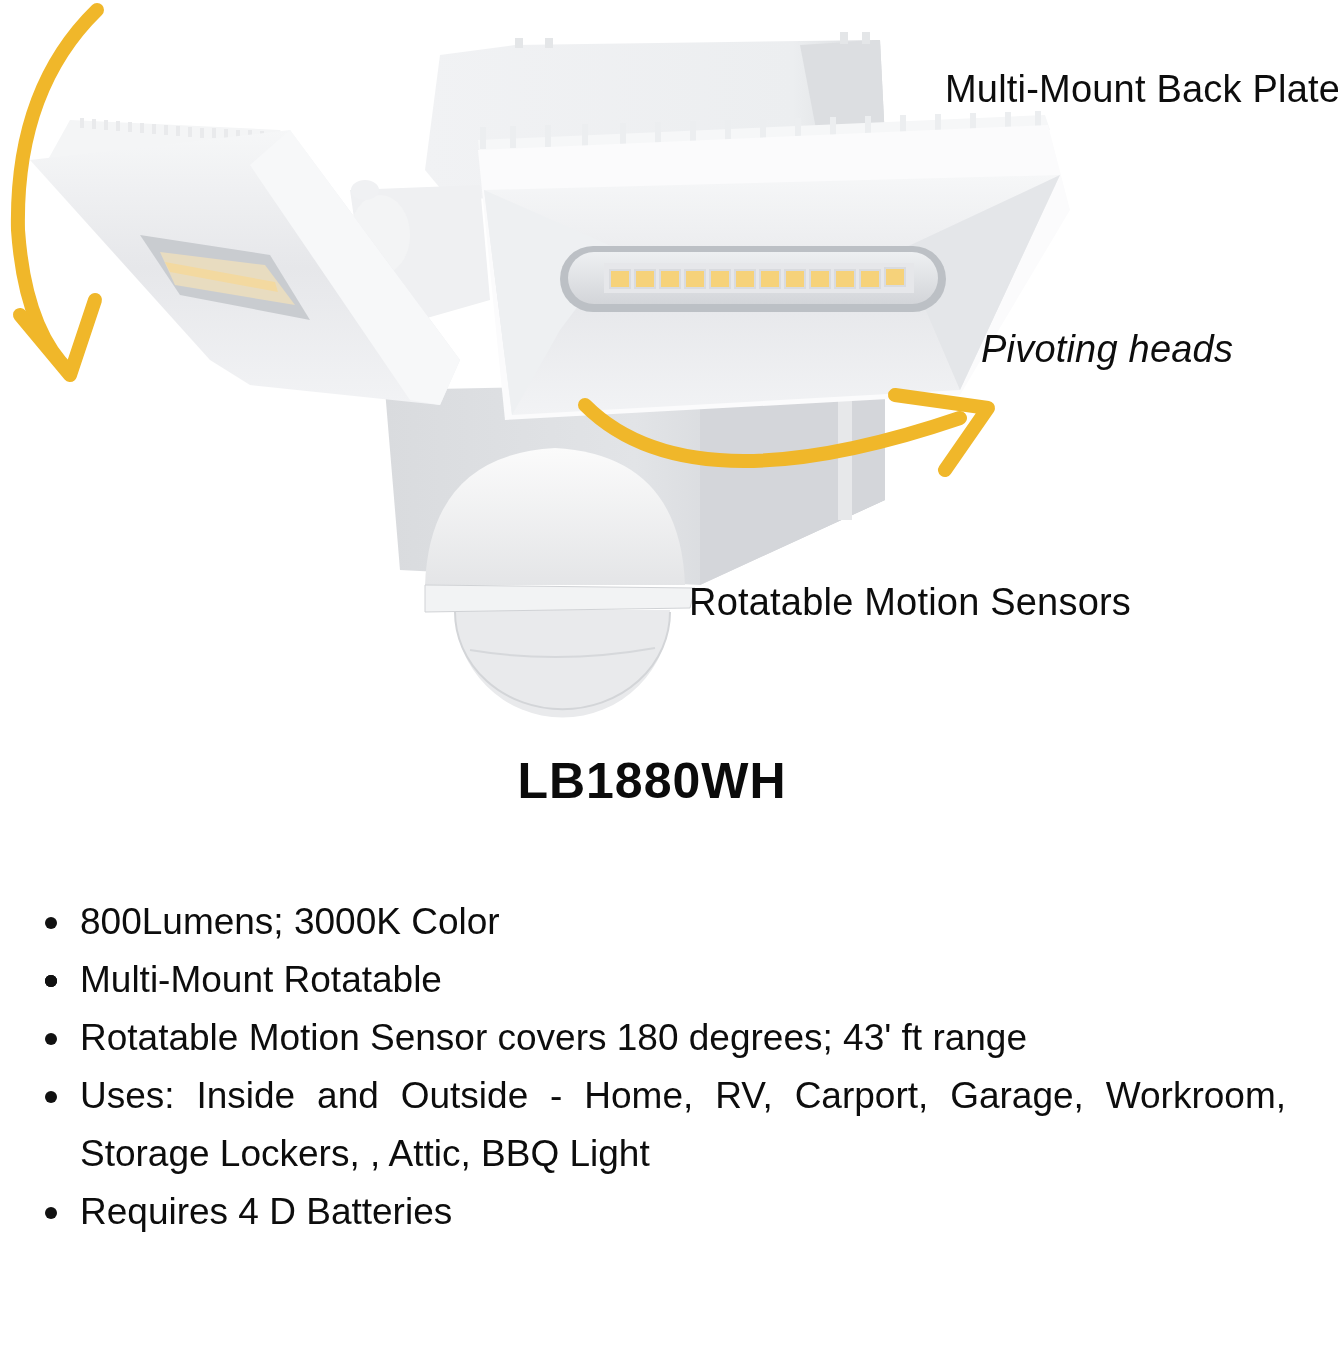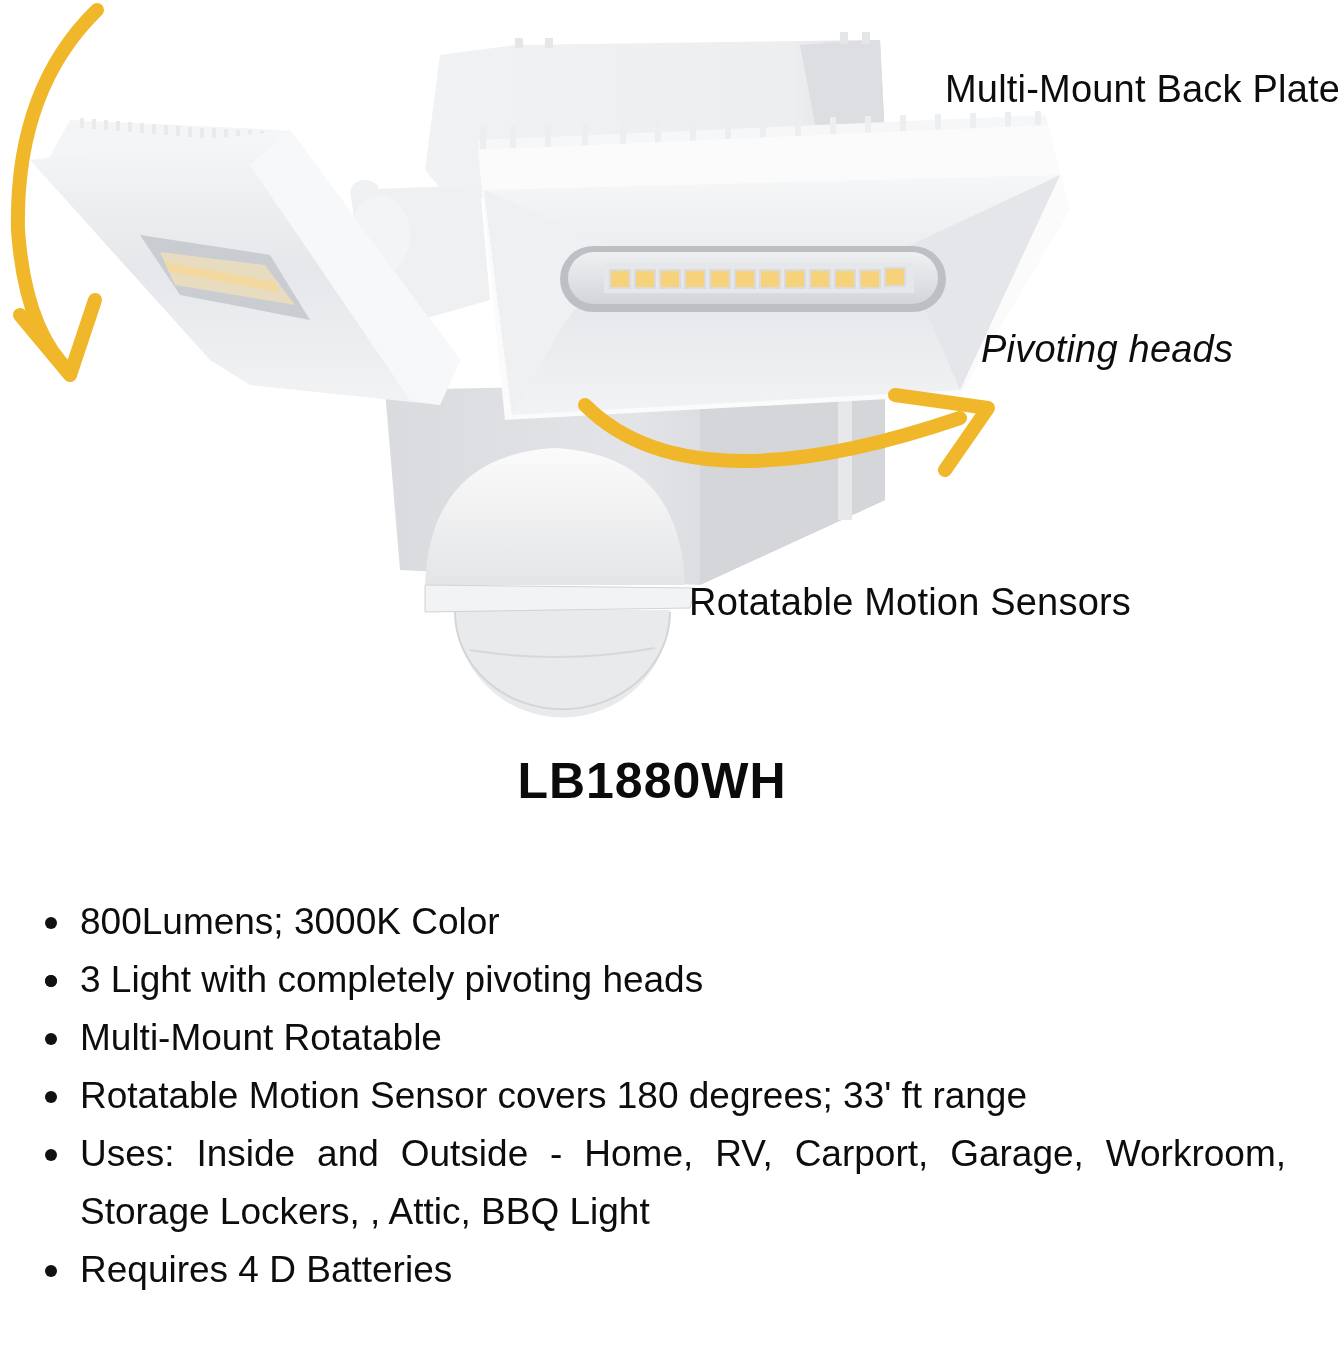--- a/index.html
+++ b/index.html
@@ -163,19 +163,19 @@
 
   <div class="callout callout-backplate">Multi-Mount Back Plate</div>
   <div class="callout callout-pivot">Pivoting heads</div>
   <div class="callout callout-sensor">Rotatable Motion Sensors</div>
 
   <div class="model-title">LB1880WH</div>
 
   <ul class="feature-list">
     <li class="feature-item"><span class="bullet"></span><span>800Lumens; 3000K Color</span></li>
     <li class="feature-item"><span class="bullet"></span></li>
-    <li class="feature-item"><span class="bullet"></span><span>3 Light with completely pivoting heads</span></li>
+    <li class="feature-item"><span class="bullet"></span></li>
     <li class="feature-item"><span class="bullet"></span><span>Multi-Mount Rotatable</span></li>
-    <li class="feature-item"><span class="bullet"></span><span>Rotatable Motion Sensor covers 180 degrees; 33' ft range</span></li>
+    <li class="feature-item"><span class="bullet"></span><span>Rotatable Motion Sensor covers 180 degrees; 43' ft range</span></li>
     <li class="feature-item justify"><span class="bullet"></span><span>Uses: Inside and Outside - Home, RV, Carport, Garage, Workroom, Storage Lockers, , Attic, BBQ Light</span></li>
     <li class="feature-item"><span class="bullet"></span><span>Requires 4 D Batteries</span></li>
   </ul>
 </div>
 
 </body></html>

